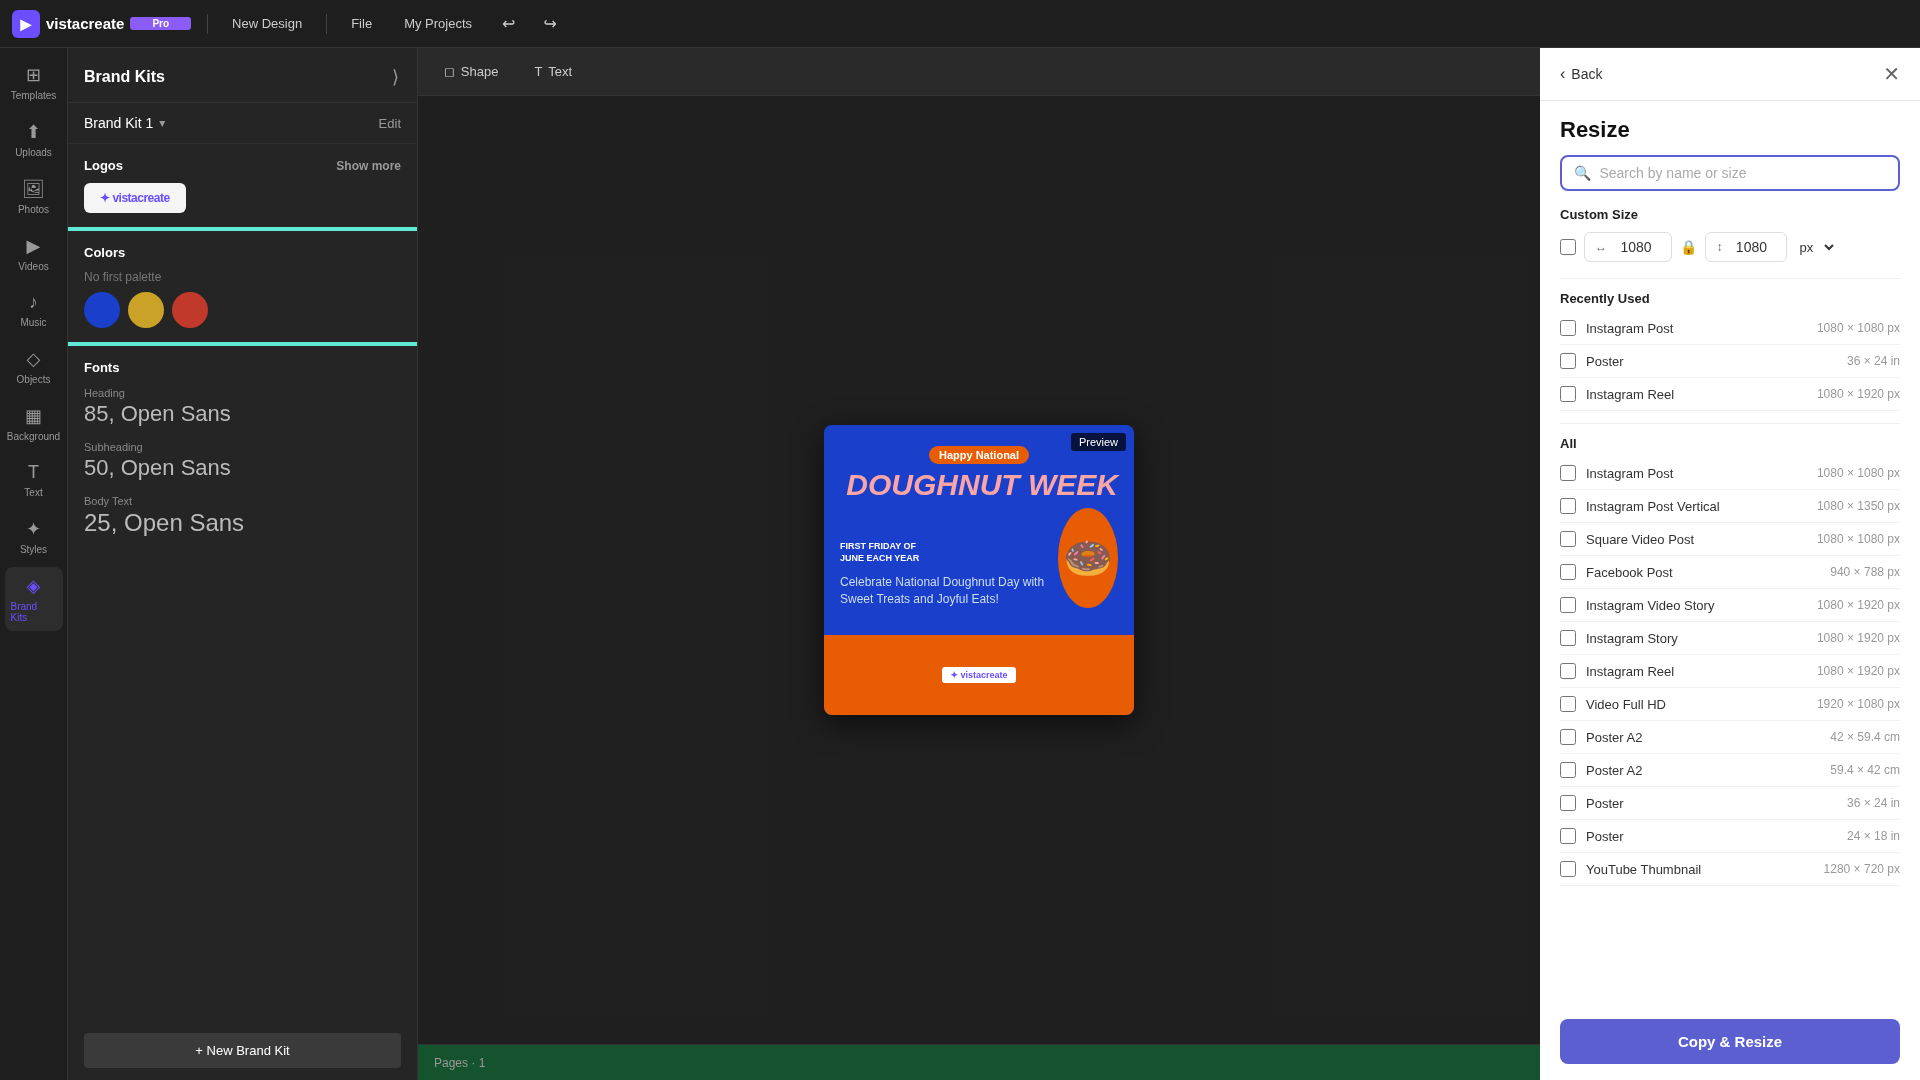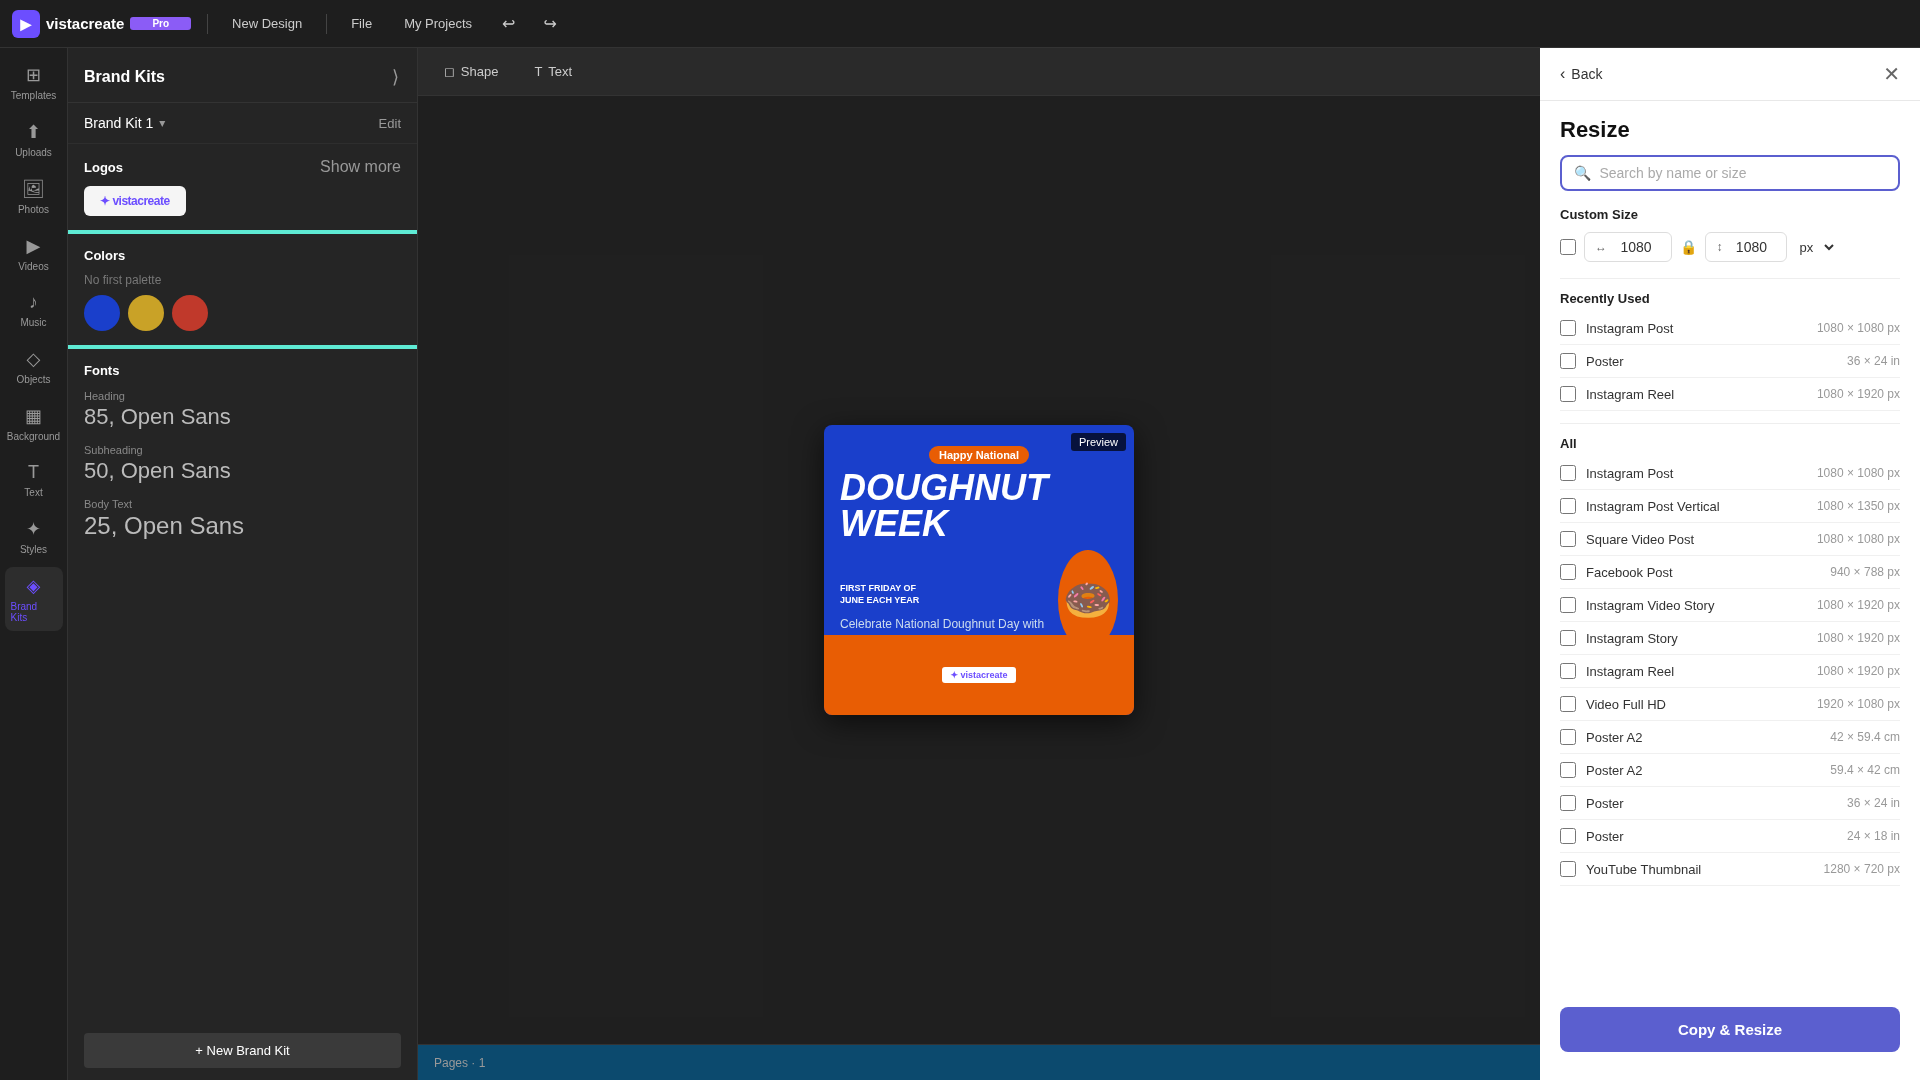--- a/index.html
+++ b/index.html
@@ -29,49 +29,49 @@
     .brand-panel-header { display: flex; align-items: center; justify-content: space-between; padding: 16px 16px 12px; border-bottom: 1px solid #333; }
     .brand-panel-title { color: #fff; font-size: 16px; font-weight: 600; }
     .collapse-btn { color: #999; background: none; border: none; cursor: pointer; font-size: 18px; padding: 2px; }
     .brand-kit-selector { display: flex; align-items: center; gap: 6px; padding: 12px 16px; border-bottom: 1px solid #2e2e2e; }
     .brand-kit-name { color: #fff; font-size: 14px; font-weight: 500; }
     .dropdown-arrow { color: #999; font-size: 12px; cursor: pointer; }
     .edit-btn { margin-left: auto; color: #999; font-size: 13px; cursor: pointer; text-decoration: none; }
     .brand-section { padding: 14px 16px; border-bottom: 4px solid #5eead4; }
     .brand-section-header { display: flex; align-items: center; justify-content: space-between; margin-bottom: 10px; }
     .brand-section-title { color: #fff; font-size: 13px; font-weight: 600; }
-    .show-more-btn { color: #999; font-size: 16px; cursor: pointer; background: none; border: none; }
+    .show-more-btn { color: #999; font-size: 12px; cursor: pointer; background: none; border: none; font-weight: bold; }
     .logo-placeholder { background: #f5f5f5; border-radius: 6px; padding: 8px 16px; display: inline-flex; align-items: center; justify-content: center; }
     .logo-text { color: #6c4eff; font-size: 12px; font-weight: 700; letter-spacing: -0.5px; }
     .colors-row { display: flex; gap: 8px; margin-top: 4px; }
     .color-swatch { width: 36px; height: 36px; border-radius: 50%; cursor: pointer; border: 2px solid transparent; }
     .no-palette { color: #777; font-size: 12px; margin-bottom: 8px; }
     .fonts-section { padding: 14px 16px; flex: 1; overflow-y: auto; }
     .fonts-title { color: #fff; font-size: 13px; font-weight: 600; margin-bottom: 12px; }
     .font-item { margin-bottom: 14px; }
     .font-label { color: #888; font-size: 11px; margin-bottom: 2px; }
     .font-preview { color: #bbb; font-size: 22px; font-weight: 300; }
     .body-font-preview { font-size: 24px; }
     .new-brand-kit-btn { margin: 12px 16px; background: #3a3a3a; color: #fff; border: none; border-radius: 4px; padding: 10px; font-size: 13px; cursor: pointer; display: flex; align-items: center; justify-content: center; gap: 6px; }
 
     
     .canvas-area { flex: 1; background: #3a3a3a; display: flex; flex-direction: column; position: relative; overflow: hidden; }
     .canvas-toolbar { height: 48px; background: #2a2a2a; border-bottom: 1px solid #333; display: flex; align-items: center; padding: 0 16px; gap: 16px; flex-shrink: 0; }
     .tool-btn { color: #ccc; background: none; border: none; cursor: pointer; font-size: 13px; padding: 6px 10px; border-radius: 4px; display: flex; align-items: center; gap: 6px; }
     .canvas-content { flex: 1; display: flex; align-items: center; justify-content: center; position: relative; overflow: hidden; }
-    .canvas-bottom-bar { height: 36px; background: #0c4a6e; border-top: 1px solid #333; display: flex; align-items: center; padding: 0 16px; flex-shrink: 0; }
+    .canvas-bottom-bar { height: 36px; background: #14532d; border-top: 1px solid #333; display: flex; align-items: center; padding: 0 16px; flex-shrink: 0; }
     .pages-label { color: #999; font-size: 12px; }
 
     
     .preview-card { position: absolute; left: 50%; top: 50%; transform: translate(-50%, -50%); width: 310px; height: 290px; border-radius: 8px; overflow: hidden; box-shadow: 0 8px 30px rgba(0,0,0,0.6); z-index: 10; }
     .preview-label { position: absolute; top: 8px; right: 8px; background: rgba(0,0,0,0.7); color: #fff; font-size: 11px; padding: 3px 8px; border-radius: 3px; z-index: 20; }
     .design-bg { width: 100%; height: 100%; background: #1a3fcb; position: relative; display: flex; flex-direction: column; padding: 16px; }
     .doughnut-top { text-align: center; margin-top: 4px; }
     .happy-national { background: #e85d04; color: #fff; font-size: 11px; font-weight: 700; padding: 3px 10px; border-radius: 12px; display: inline-block; margin-bottom: 6px; }
-    .doughnut-week { color: #ffffff; font-size: 36px; font-weight: 900; line-height: 1; text-align: left; font-style: italic; }
+    .doughnut-week { color: #fca5a5; font-size: 30px; font-weight: 900; line-height: 1; text-align: right; font-style: italic; }
     .design-bottom { background: #e85d04; position: absolute; bottom: 0; left: 0; right: 0; height: 80px; display: flex; align-items: center; justify-content: center; }
     .vista-logo-bottom { background: #fff; color: #6c4eff; font-size: 9px; font-weight: 700; padding: 3px 8px; border-radius: 3px; }
     .design-middle-content { display: flex; align-items: flex-end; margin-top: 8px; }
     .left-text { color: #fff; font-size: 9px; font-weight: 700; text-transform: uppercase; line-height: 1.3; flex: 1; }
     .doughnut-character { width: 100px; height: 100px; background: #e85d04; border-radius: 50%; margin-left: auto; display: flex; align-items: center; justify-content: center; font-size: 40px; }
 
     
     .canvas-overlay { position: absolute; top: 0; left: 0; right: 0; bottom: 0; background: rgba(0,0,0,0.45); z-index: 5; }
 
     
@@ -97,21 +97,21 @@
     .lock-icon { color: #999; font-size: 14px; }
     .size-input-group2 { display: flex; align-items: center; gap: 4px; border: 1px solid #ddd; border-radius: 6px; padding: 6px 10px; }
     .unit-select { border: none; outline: none; font-size: 13px; color: #333; cursor: pointer; background: transparent; padding-right: 4px; }
     .resize-divider { height: 1px; background: #eee; margin: 12px 0; }
     .size-list-section { margin-bottom: 8px; }
     .size-list-section-label { font-size: 13px; font-weight: 600; color: #222; margin-bottom: 6px; }
     .size-row { display: flex; align-items: center; padding: 8px 0; border-bottom: 1px solid #f0f0f0; cursor: pointer; }
     .size-row-checkbox { width: 16px; height: 16px; margin-right: 10px; accent-color: #5b5fcf; cursor: pointer; }
     .size-row-name { flex: 1; font-size: 13px; color: #333; }
     .size-row-dims { font-size: 12px; color: #999; text-align: right; }
-    .copy-resize-btn { margin: 28px 20px; background: #5b5fcf; color: #fff; border: none; border-radius: 8px; padding: 14px; font-size: 15px; font-weight: 600; cursor: pointer; text-align: center; }
+    .copy-resize-btn { margin: 16px 20px; background: #5b5fcf; color: #fff; border: none; border-radius: 8px; padding: 14px; font-size: 15px; font-weight: 600; cursor: pointer; text-align: center; }
 
     
     .resize-content::-webkit-scrollbar { width: 6px; }
     .resize-content::-webkit-scrollbar-track { background: #f5f5f5; }
     .resize-content::-webkit-scrollbar-thumb { background: #ccc; border-radius: 3px; }
   </style>
 </head>
 <body>
 
 <div class="topbar">

